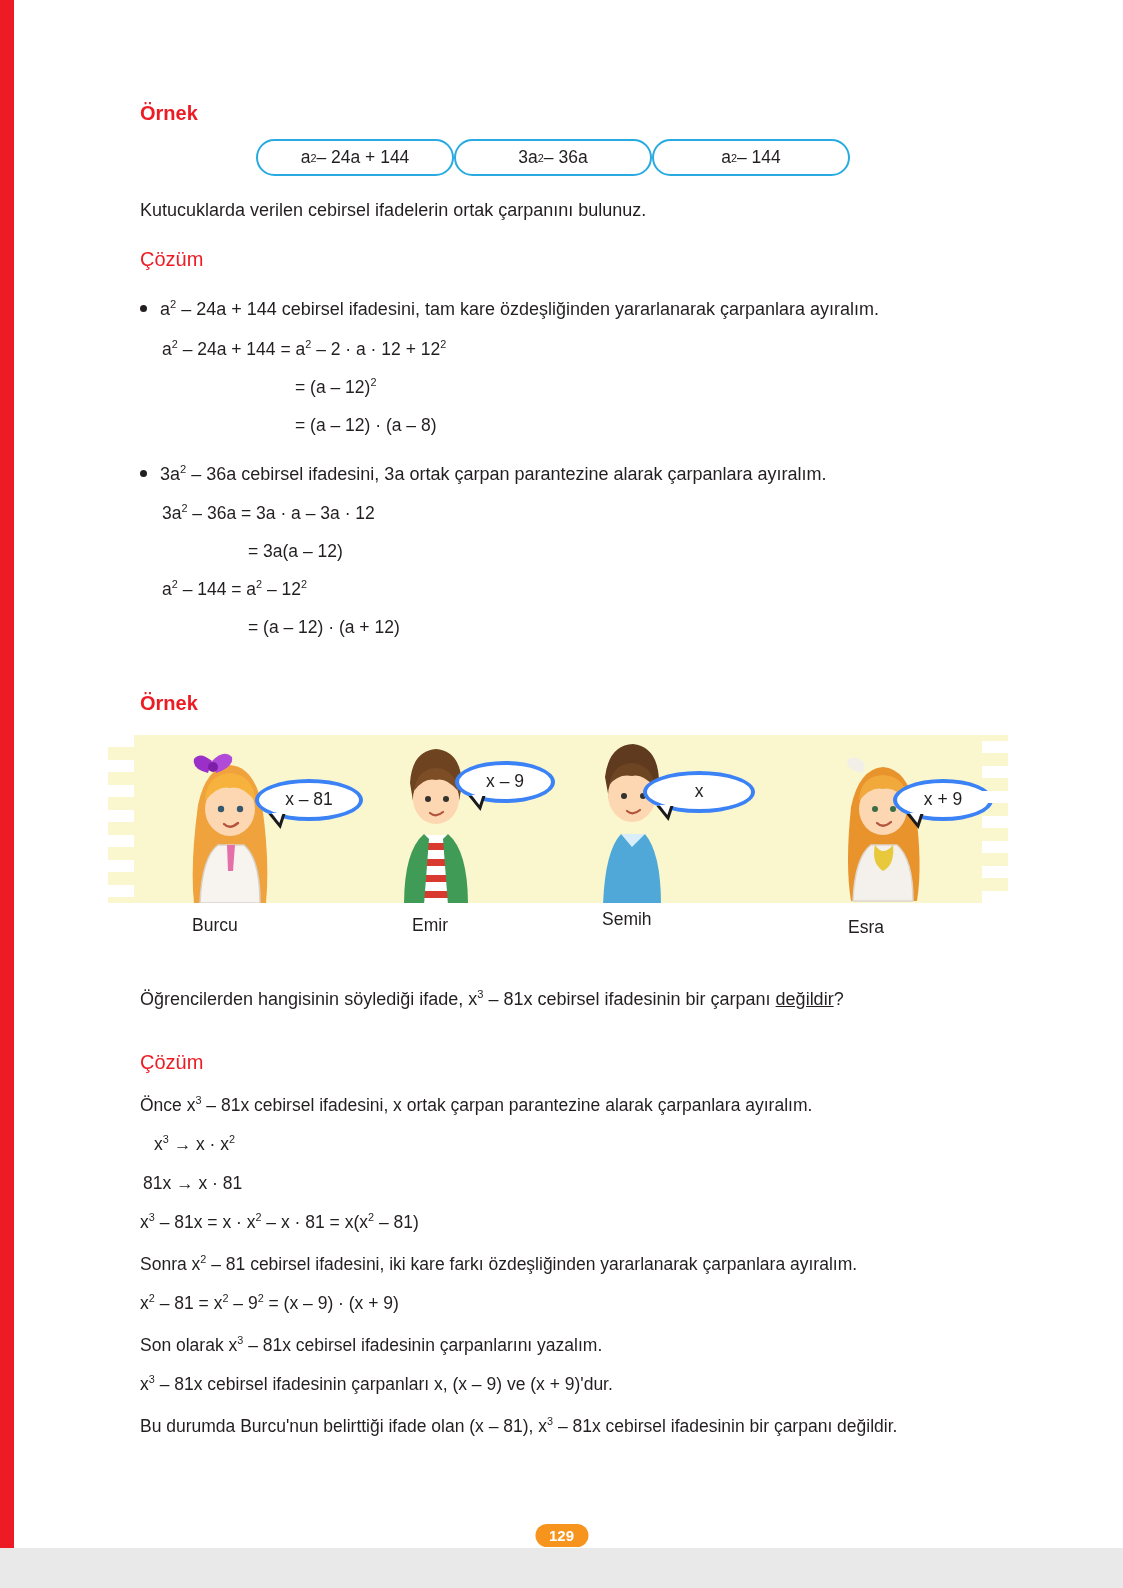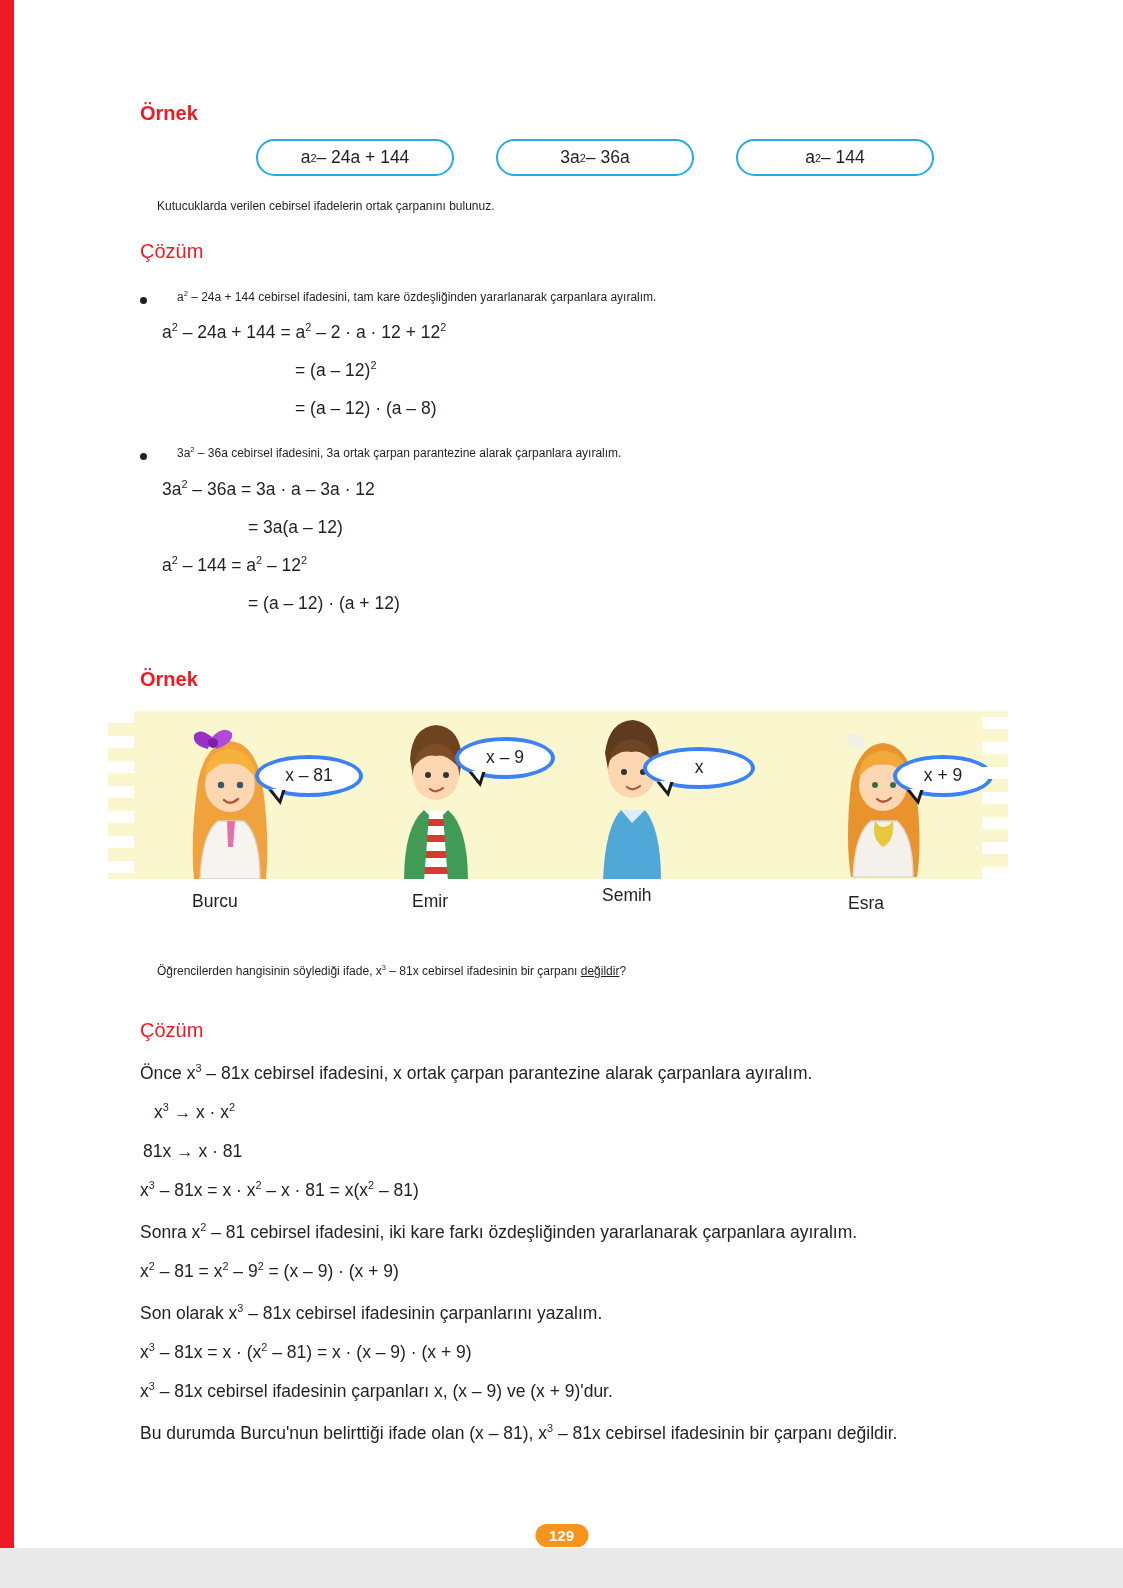--- a/index.html
+++ b/index.html
@@ -6,23 +6,23 @@
   body { background:#e9e9e9; font-family:"Liberation Sans", sans-serif; }
   .page {
     position:relative; width:1123px; height:1548px; margin:0 auto;
     background:#ffffff; color:var(--text_dark, #231f20); overflow:hidden;
   }
   .red-stripe { position:absolute; left:0; top:0; width:14px; height:100%; background:var(--accent_red, #ed1c24); }
   .content { position:absolute; left:140px; top:102px; width:880px; }
 
   .h-red { color:var(--accent_red, #ed1c24); font-size:20px; }
   .h-bold { font-weight:bold; }
-  .body-text { font-size:12px; line-height:1.35;margin-left:17px; }
-
-  .boxes-row { display:flex; gap:42px; margin:14px 0 0 116px; }
+  .body-text { font-size:18px; line-height:1.35; }
+
+  .boxes-row { display:flex; margin:14px 0 0 116px; }
   .expr-box {
     width:198px; height:37px; border:2px solid var(--box_border_blue, #29abe2);
     border-radius:19px; display:flex; align-items:center; justify-content:center;
     font-size:17.5px; background:#fff;
   }
 
   .prompt { margin-top:22px; }
   .sol-head { margin-top:26px; }
 
   .bullet-row { display:flex; gap:13px; margin-top:26px; align-items:flex-start; }
@@ -197,20 +197,19 @@
 
     <div class="h-red sol2-head">Çözüm</div>
 
     <div class="sol-line sol-intro">Önce x<sup>3</sup> – 81x cebirsel ifadesini, x ortak çarpan parantezine alarak çarpanlara ayıralım.</div>
     <div class="sol-line ml14">x<sup>3</sup> → x · x<sup>2</sup></div>
     <div class="sol-line ml3">81x → x · 81</div>
     <div class="sol-line">x<sup>3</sup> – 81x = x · x<sup>2</sup> – x · 81 = x(x<sup>2</sup> – 81)</div>
     <div class="sol-line sol-intro">Sonra x<sup>2</sup> – 81 cebirsel ifadesini, iki kare farkı özdeşliğinden yararlanarak çarpanlara ayıralım.</div>
     <div class="sol-line">x<sup>2</sup> – 81 = x<sup>2</sup> – 9<sup>2</sup> = (x – 9) · (x + 9)</div>
     <div class="sol-line sol-intro">Son olarak x<sup>3</sup> – 81x cebirsel ifadesinin çarpanlarını yazalım.</div>
-    <div class="sol-line">x<sup>3</sup> – 81x = x · (x<sup>2</sup> – 81) = x · (x – 9) · (x + 9)</div>
     <div class="sol-line">x<sup>3</sup> – 81x cebirsel ifadesinin çarpanları x, (x – 9) ve (x + 9)'dur.</div>
     <div class="sol-line sol-intro">Bu durumda Burcu'nun belirttiği ifade olan (x – 81), x<sup>3</sup> – 81x cebirsel ifadesinin bir çarpanı değildir.</div>
 
   </div>
 
   <div class="page-badge">129</div>
 </div>
 
 </body></html>

